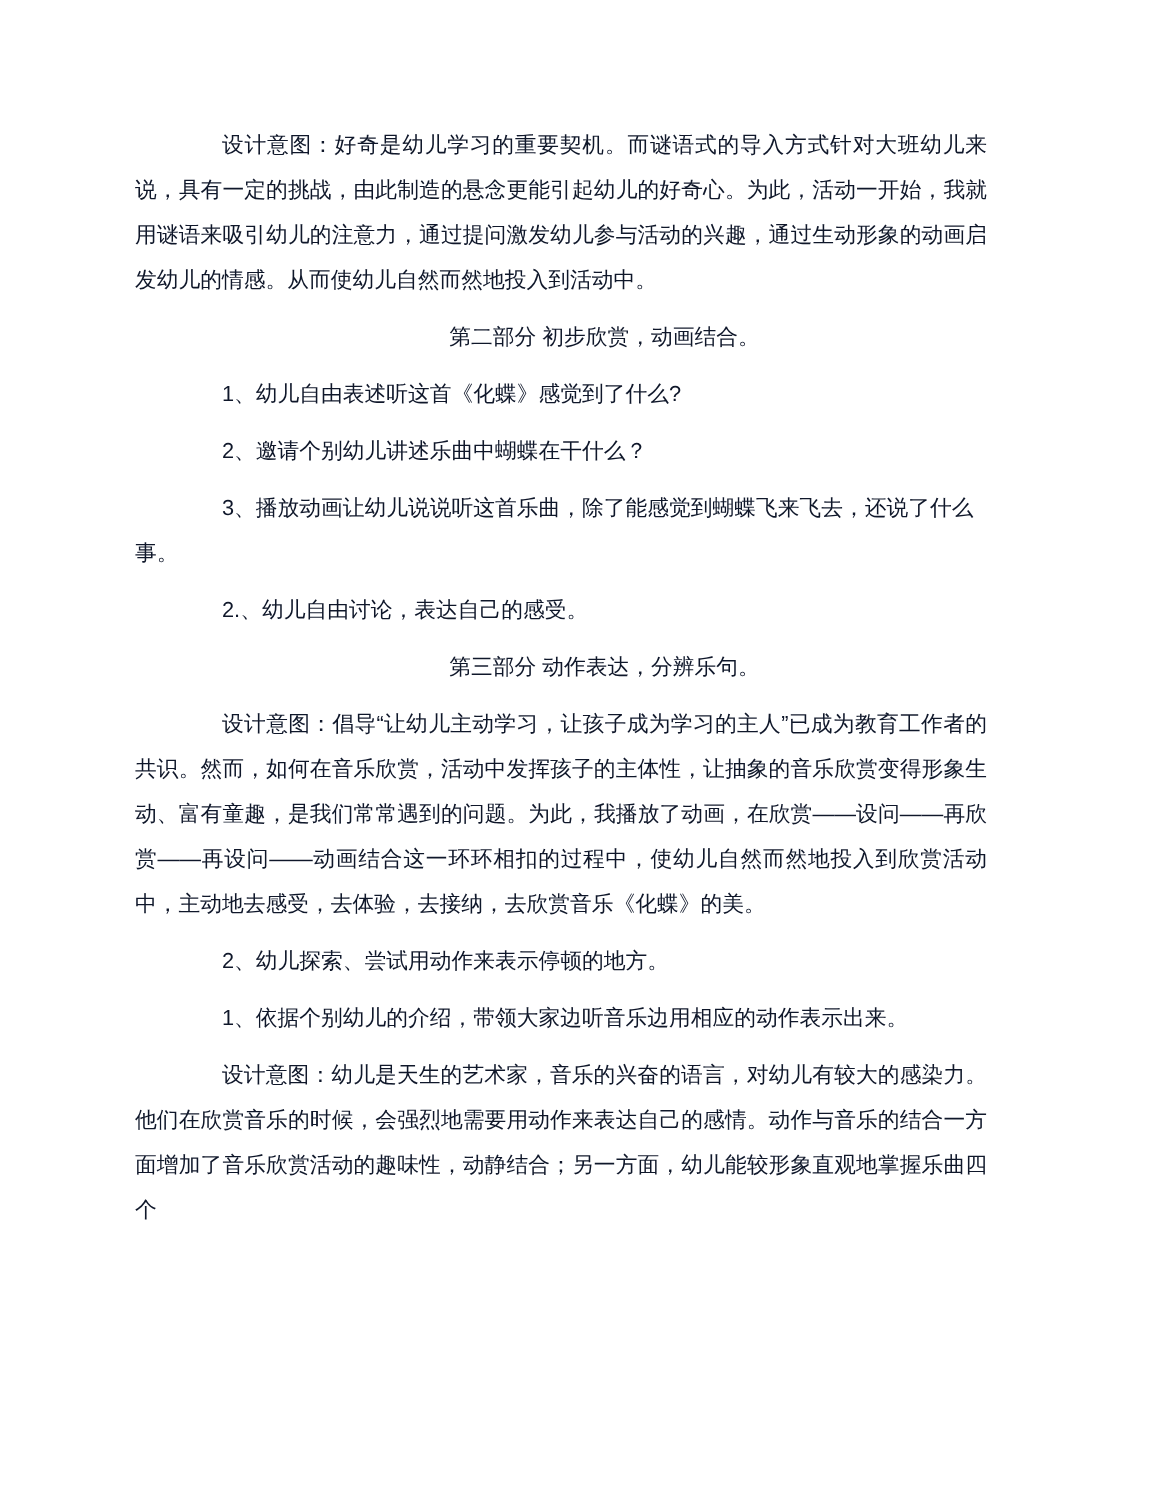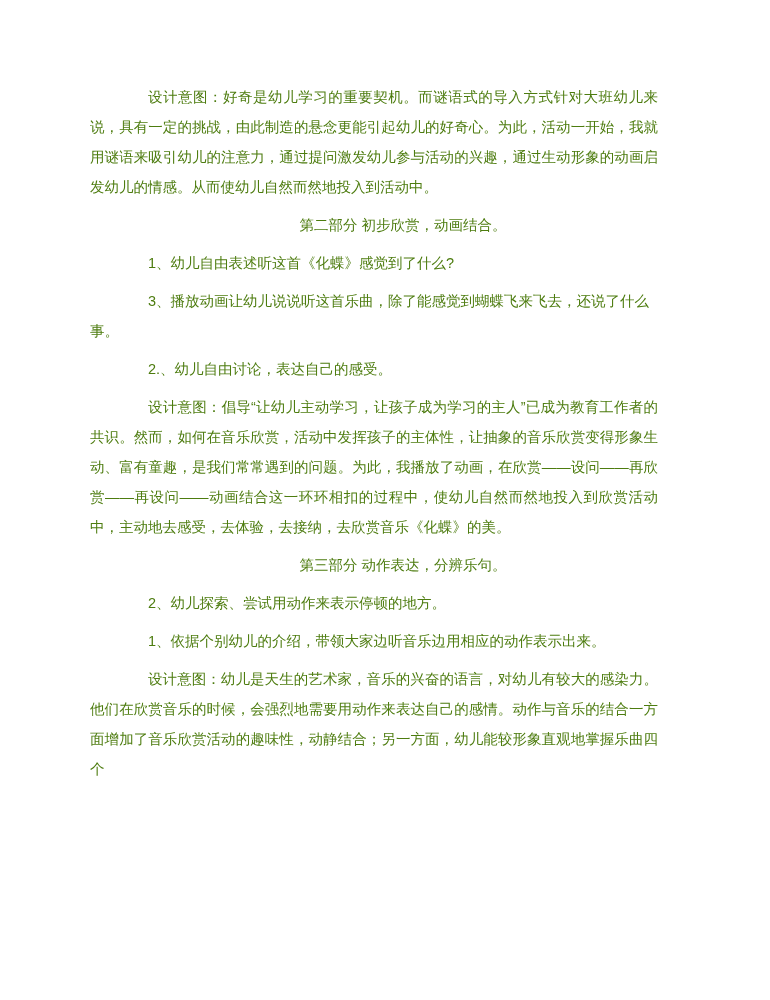--- a/index.html
+++ b/index.html
@@ -6,21 +6,21 @@
     margin: 0;
     padding: 0;
     background: #ffffff;
   }
   .page {
     position: relative;
     width: 770px;
     height: 836px;
     box-sizing: border-box;
     background: #ffffff;
-    color: #4d7c0f;
+    color: #0f172a;
     padding: 82px 112px 40px 90px;
     overflow: hidden;
     font-family: "Liberation Sans", sans-serif;
     font-size: 14.5px;
     -webkit-font-smoothing: antialiased;
   }
   .para {
     margin: 0 0 8px 0;
     line-height: 30px;
     text-indent: 58px;
@@ -36,20 +36,21 @@
     text-align: left;
   }
 </style>
 </head>
 <body>
 
 <div class="page">
   <p class="para body">设计意图：好奇是幼儿学习的重要契机。而谜语式的导入方式针对大班幼儿来说，具有一定的挑战，由此制造的悬念更能引起幼儿的好奇心。为此，活动一开始，我就用谜语来吸引幼儿的注意力，通过提问激发幼儿参与活动的兴趣，通过生动形象的动画启发幼儿的情感。从而使幼儿自然而然地投入到活动中。</p>
   <p class="para heading">第二部分 初步欣赏，动画结合。</p>
   <p class="para list-item">1、幼儿自由表述听这首《化蝶》感觉到了什么?</p>
+  <p class="para list-item">2、邀请个别幼儿讲述乐曲中蝴蝶在干什么？</p>
   <p class="para list-item">3、播放动画让幼儿说说听这首乐曲，除了能感觉到蝴蝶飞来飞去，还说了什么事。</p>
   <p class="para list-item">2.、幼儿自由讨论，表达自己的感受。</p>
+  <p class="para heading">第三部分 动作表达，分辨乐句。</p>
   <p class="para body">设计意图：倡导“让幼儿主动学习，让孩子成为学习的主人”已成为教育工作者的共识。然而，如何在音乐欣赏，活动中发挥孩子的主体性，让抽象的音乐欣赏变得形象生动、富有童趣，是我们常常遇到的问题。为此，我播放了动画，在欣赏——设问——再欣赏——再设问——动画结合这一环环相扣的过程中，使幼儿自然而然地投入到欣赏活动中，主动地去感受，去体验，去接纳，去欣赏音乐《化蝶》的美。</p>
-  <p class="para heading">第三部分 动作表达，分辨乐句。</p>
   <p class="para list-item">2、幼儿探索、尝试用动作来表示停顿的地方。</p>
   <p class="para list-item">1、依据个别幼儿的介绍，带领大家边听音乐边用相应的动作表示出来。</p>
   <p class="para body">设计意图：幼儿是天生的艺术家，音乐的兴奋的语言，对幼儿有较大的感染力。他们在欣赏音乐的时候，会强烈地需要用动作来表达自己的感情。动作与音乐的结合一方面增加了音乐欣赏活动的趣味性，动静结合；另一方面，幼儿能较形象直观地掌握乐曲四个</p>
 </div>
 
 </body></html>

